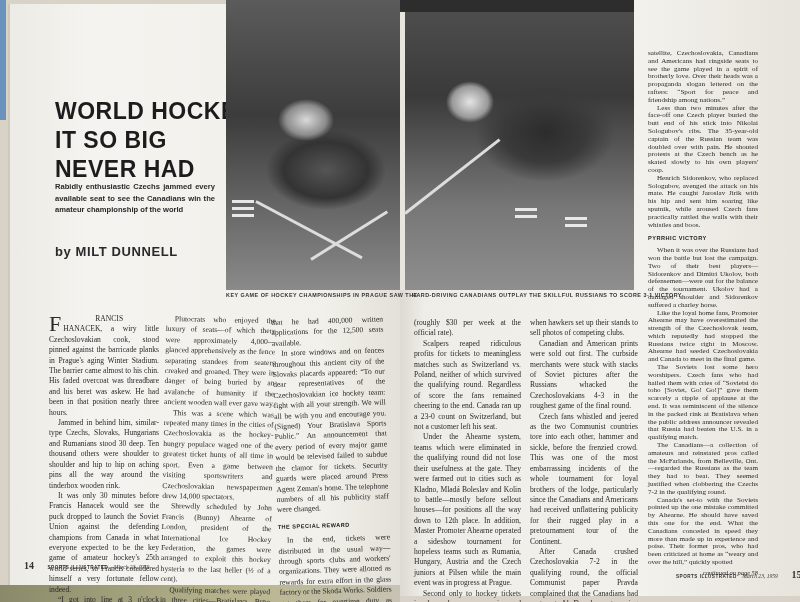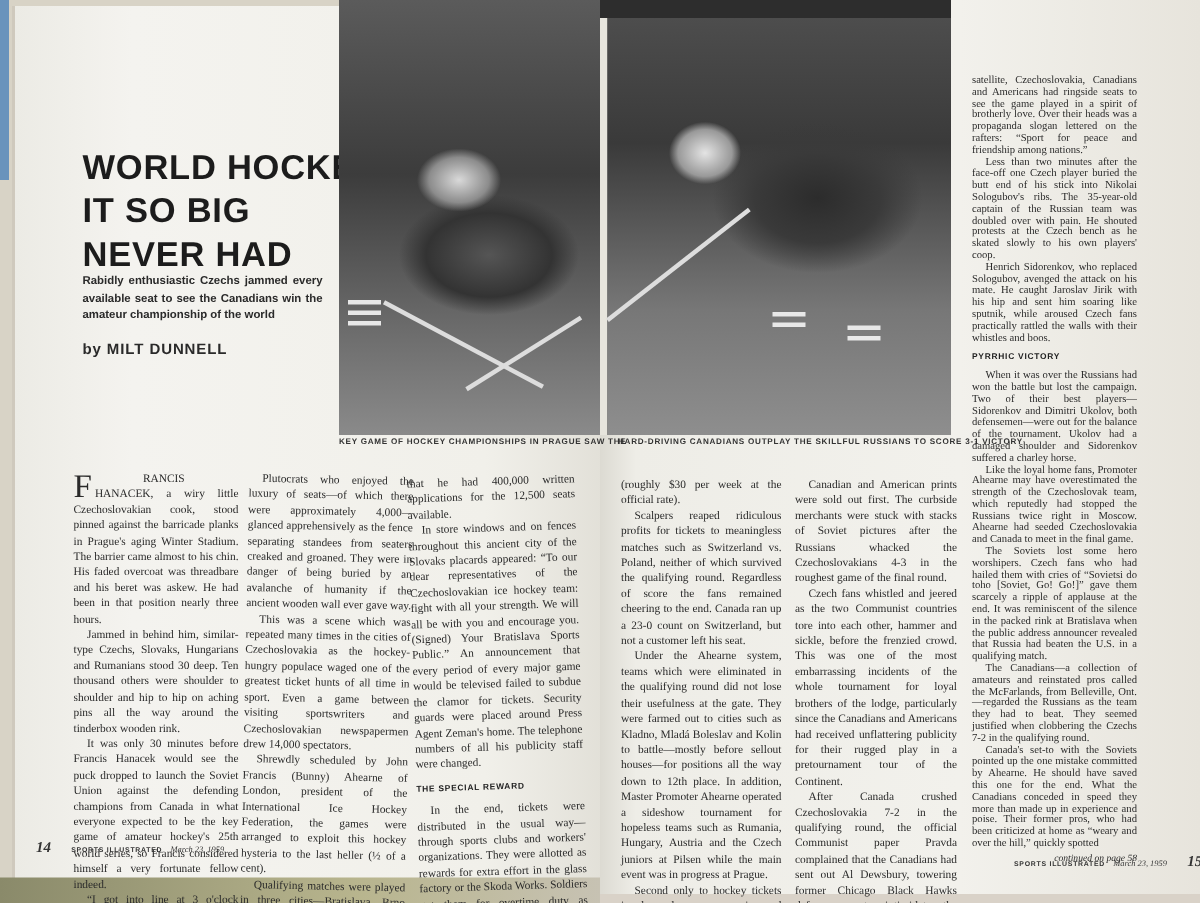--- a/index.html
+++ b/index.html
@@ -9,21 +9,21 @@
     background:linear-gradient(90deg,#ecebe5 0%,#f4f3ef 20%,#f1f0ea 80%,#e2e0d8 100%);
     border-left:2px solid #cfc9bd; }
   .page-right { position:absolute; left:400px; top:0; width:400px; height:596px;
     background:linear-gradient(90deg,#dcdad2 0%,#eeede7 6%,#f2f1ec 60%,#e7e4dc 100%); }
   .blue-edge { position:absolute; left:0; top:0; width:6px; height:120px; background:#3a78b8; opacity:.7; }
   .bottom-table { position:absolute; left:0; top:585px; width:400px; height:17px; background:linear-gradient(90deg,#8a8a6a,#b8b58e 60%,#c7c2b3); }
   .bottom-right { position:absolute; left:400px; top:596px; width:400px; height:6px; background:#d9d2c8; }
 
   .headline { position:absolute; left:55px; top:97px; font-family:"Liberation Sans", sans-serif; font-weight:bold; font-size:23px; line-height:29px; color:#1c1c1c; letter-spacing:.5px; }
   .deck { position:absolute; left:55px; top:181px; width:160px; font-family:"Liberation Sans", sans-serif; font-weight:bold; font-size:7.6px; line-height:11.5px; color:#2a2a2a; text-align:justify; }
-  .byline { position:absolute; left:55px; top:228px; font-family:"Liberation Sans", sans-serif; font-weight:bold; font-size:10px; color:#2a2a2a; letter-spacing:.6px; }
+  .byline { position:absolute; left:55px; top:244px; font-family:"Liberation Sans", sans-serif; font-weight:bold; font-size:13px; color:#2a2a2a; letter-spacing:.6px; }
 
   .photo { position:absolute; left:226px; top:0; width:408px; height:290px; background:#2d2d2d; overflow:hidden; }
   .photo-left { position:absolute; left:0; top:0; width:174px; height:290px;
     background:
       radial-gradient(ellipse 40px 30px at 80px 120px, #d9d9d9 0%, #8c8c8c 50%, transparent 70%),
       radial-gradient(ellipse 60px 40px at 100px 170px, #555 0%, #333 70%, transparent 100%),
       linear-gradient(180deg,#5b5b5b 0%,#3c3c3c 40%,#6b6b6b 75%,#8a8a8a 100%); }
   .photo-gutter { position:absolute; left:174px; top:12px; width:5px; height:278px; background:#e7e5dd; }
   .photo-right { position:absolute; left:179px; top:12px; width:229px; height:278px;
     background:
@@ -37,21 +37,21 @@
 
   .col { position:absolute; font-size:7.6px; line-height:10.4px; color:#2a2a2a; text-align:justify; }
   .col p { margin:0; text-indent:9px; }
   .col p.noindent { text-indent:0; }
   .col h4 { margin:6px 0 4px 0; font-family:"Liberation Sans", sans-serif; font-size:5.6px; letter-spacing:.5px; color:#222; }
   .dropcap { float:left; font-size:22px; line-height:18px; margin:1px 2px 0 0; }
   .sc { font-variant:small-caps;margin-left:32px; }
   .cont { text-align:right; font-style:italic; font-size:6.4px; margin-top:2px; }
 
   .folio { position:absolute; font-size:6px; color:#333; white-space:nowrap; }
-  .folio .num { font-size:10px; font-weight:bold; margin-right:12px;font-style:italic; }
+  .folio .num { font-size:10px; font-weight:bold; margin-right:12px; }
   .folio .mag { font-family:"Liberation Sans", sans-serif; font-size:4.6px; letter-spacing:.5px; font-weight:bold; }
   .folio .date { font-style:italic; font-size:5.6px; margin-left:4px; }
 </style>
 </head>
 <body>
 
 <div class="spread">
 
   <div class="page-left"></div>
   <div class="blue-edge"></div>
@@ -113,20 +113,21 @@
   </div>
 
   <div class="col" style="left:414px;top:318px;width:107px;">
     <p class="noindent">(roughly $30 per week at the official rate).</p>
     <p>Scalpers reaped ridiculous profits for tickets to meaningless matches such as Switzerland vs. Poland, neither of which survived the qualifying round. Regardless of score the fans remained cheering to the end. Canada ran up a 23-0 count on Switzerland, but not a customer left his seat.</p>
     <p>Under the Ahearne system, teams which were eliminated in the qualifying round did not lose their usefulness at the gate. They were farmed out to cities such as Kladno, Mladá Boleslav and Kolin to battle—mostly before sellout houses—for positions all the way down to 12th place. In addition, Master Promoter Ahearne operated a sideshow tournament for hopeless teams such as Rumania, Hungary, Austria and the Czech juniors at Pilsen while the main event was in progress at Prague.</p>
     <p>Second only to hockey tickets in demand were souvenirs and autographs. Lapel pins from the U.S. and Canada became collectors' items. Queues formed in the Vaclavske Namesti, the Broadway of Prague,</p>
   </div>
 
   <div class="col" style="left:530px;top:318px;width:108px;">
+    <p class="noindent">when hawkers set up their stands to sell photos of competing clubs.</p>
     <p>Canadian and American prints were sold out first. The curbside merchants were stuck with stacks of Soviet pictures after the Russians whacked the Czechoslovakians 4-3 in the roughest game of the final round.</p>
     <p>Czech fans whistled and jeered as the two Communist countries tore into each other, hammer and sickle, before the frenzied crowd. This was one of the most embarrassing incidents of the whole tournament for loyal brothers of the lodge, particularly since the Canadians and Americans had received unflattering publicity for their rugged play in a pretournament tour of the Continent.</p>
     <p>After Canada crushed Czechoslovakia 7-2 in the qualifying round, the official Communist paper Pravda complained that the Canadians had sent out Al Dewsbury, towering former Chicago Black Hawks defenseman, to intimidate the Czech team. And he was successful, Pravda confessed, because Canada swept the rink in the second period, rapping in six goals. So when Russia played her</p>
   </div>
 
   <div class="col" style="left:648px;top:50px;width:110px;line-height:7.8px;font-size:7.1px;">
     <p class="noindent">satellite, Czechoslovakia, Canadians and Americans had ringside seats to see the game played in a spirit of brotherly love. Over their heads was a propaganda slogan lettered on the rafters: “Sport for peace and friendship among nations.”</p>
     <p>Less than two minutes after the face-off one Czech player buried the butt end of his stick into Nikolai Sologubov's ribs. The 35-year-old captain of the Russian team was doubled over with pain. He shouted protests at the Czech bench as he skated slowly to his own players' coop.</p>
     <p>Henrich Sidorenkov, who replaced Sologubov, avenged the attack on his mate. He caught Jaroslav Jirik with his hip and sent him soaring like sputnik, while aroused Czech fans practically rattled the walls with their whistles and boos.</p>
     <h4>PYRRHIC VICTORY</h4>

